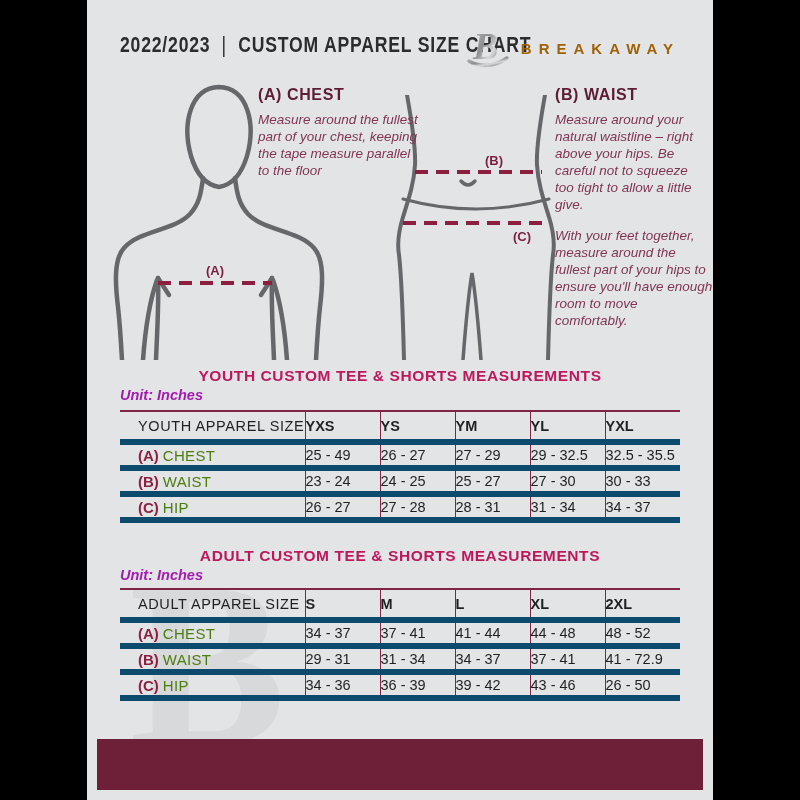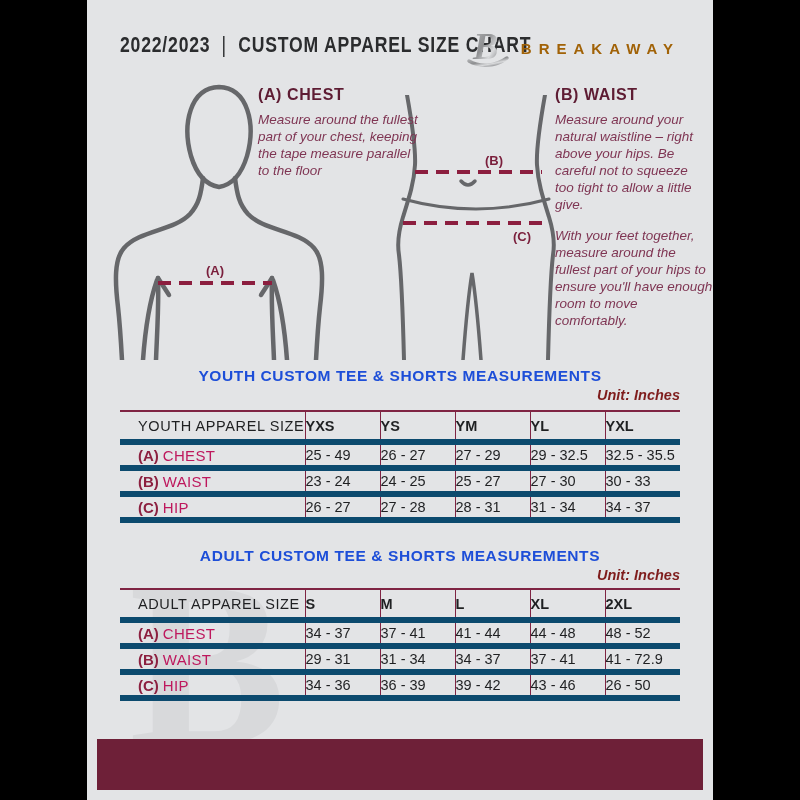--- a/index.html
+++ b/index.html
@@ -27,39 +27,39 @@
   .fig-left{left:25px;top:82px;}
   .fig-right{left:300px;top:95px;}
 
   
   .watermark{position:absolute;left:42px;top:548px;z-index:0;
              font-family:"Liberation Serif",serif;font-weight:bold;font-size:235px;
              line-height:1;color:#d8d9db;user-select:none;}
 
   
   .tbl-title{position:absolute;left:33px;width:560px;text-align:center;z-index:1;
-             font-weight:bold;font-size:15.5px;color:#1d4ed8;letter-spacing:.6px;}
-  .tbl-unit{position:absolute;left:33px;width:560px;text-align:right;z-index:1;
-            font-style:italic;font-weight:600;font-size:14.5px;color:#7f1d1d;}
+             font-weight:bold;font-size:15.5px;color:#be185d;letter-spacing:.6px;}
+  .tbl-unit{position:absolute;left:33px;width:560px;text-align:left;z-index:1;
+            font-style:italic;font-weight:600;font-size:14.5px;color:#a21caf;}
   table.size{position:absolute;left:33px;width:560px;z-index:1;
              border-collapse:collapse;table-layout:fixed;
              border-top:2px solid #7f2443;border-bottom:2px solid #7f2443;}
   table.size col.c0{width:185px;}
   table.size col.cv{width:75px;}
   table.size tr{border-bottom:6px solid #0c4a6e;}
   table.size th,table.size td{border-left:1.5px solid #7f2443;padding:0;text-align:left;
                               color:#1f2022;font-size:14.5px;}
   table.size th:first-child,table.size td:first-child{border-left:none;text-align:left;
                               padding-left:18px;}
   table.size thead tr{height:31px;}
   table.size tbody tr{height:26px;}
   .size-col-hd{font-weight:bold;font-size:15px;color:#2a2b2d;}
   .size-row-hd{font-weight:normal;font-size:14.5px;color:#3a3b3d;letter-spacing:.6px;}
   .rk{font-weight:bold;color:#8c2040;font-size:15px;}
-  .rl{color:#be185d;font-size:15px;letter-spacing:.3px;}
+  .rl{color:#4d7c0f;font-size:15px;letter-spacing:.3px;}
   .yt-title{top:367px;} .yt-unit{top:387px;} .yt-table{top:410px;}
   .ad-title{top:547px;} .ad-unit{top:567px;} .ad-table{top:588px;}
 
   
   .footer-bar{position:absolute;left:10px;top:739px;width:606px;height:51px;
               background:#6e2038;z-index:2;}
 </style>
 </head>
 <body>
 

